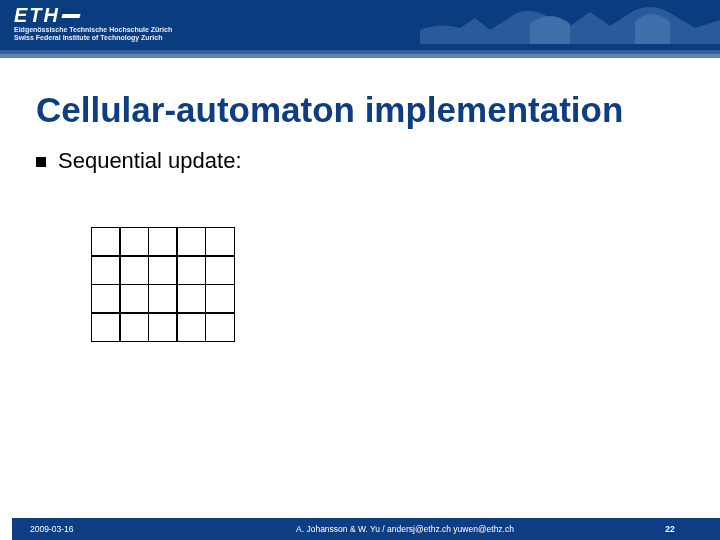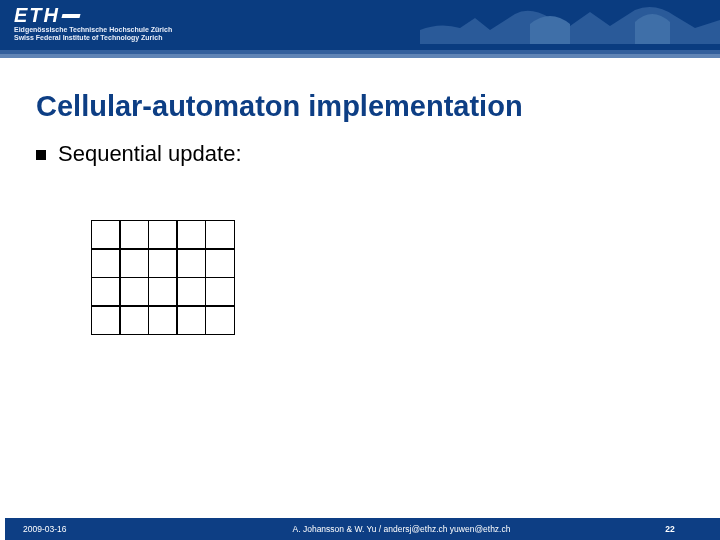--- a/index.html
+++ b/index.html
@@ -74,21 +74,21 @@
     background: linear-gradient(to bottom,
        #0a3c80 0%, #0a3c80 22%,
        #335f9c 22%, #335f9c 36%,
        #6084b5 36%, #6084b5 50%,
        #ffffff 50%, #ffffff 100%);
   }
 
   
   .title {
     margin: 18px 0 18px 36px;
-    font-size: 29px;
+    font-size: 35px;
     font-weight: 700;
     color: #0d3e84;
   }
 
   
   .body {
     margin-left: 36px;
   }
   .bullet-row {
     display: flex;
@@ -121,21 +121,21 @@
     height: 30px;
     border: 1.5px solid #000;
     margin-left: -1.5px;
     margin-top: -1.5px;
     box-sizing: border-box;
   }
 
   
   .footer {
     position: absolute;
-    left: 5px; right: 0; bottom: 0;
+    left: 12px; right: 0; bottom: 0;
     height: 22px;
     background: #0d3e84;
     color: #fff;
     font-size: 8.5px;
     display: flex;
     align-items: center;
   }
   .footer .date {
     padding-left: 18px;
     width: 140px;

